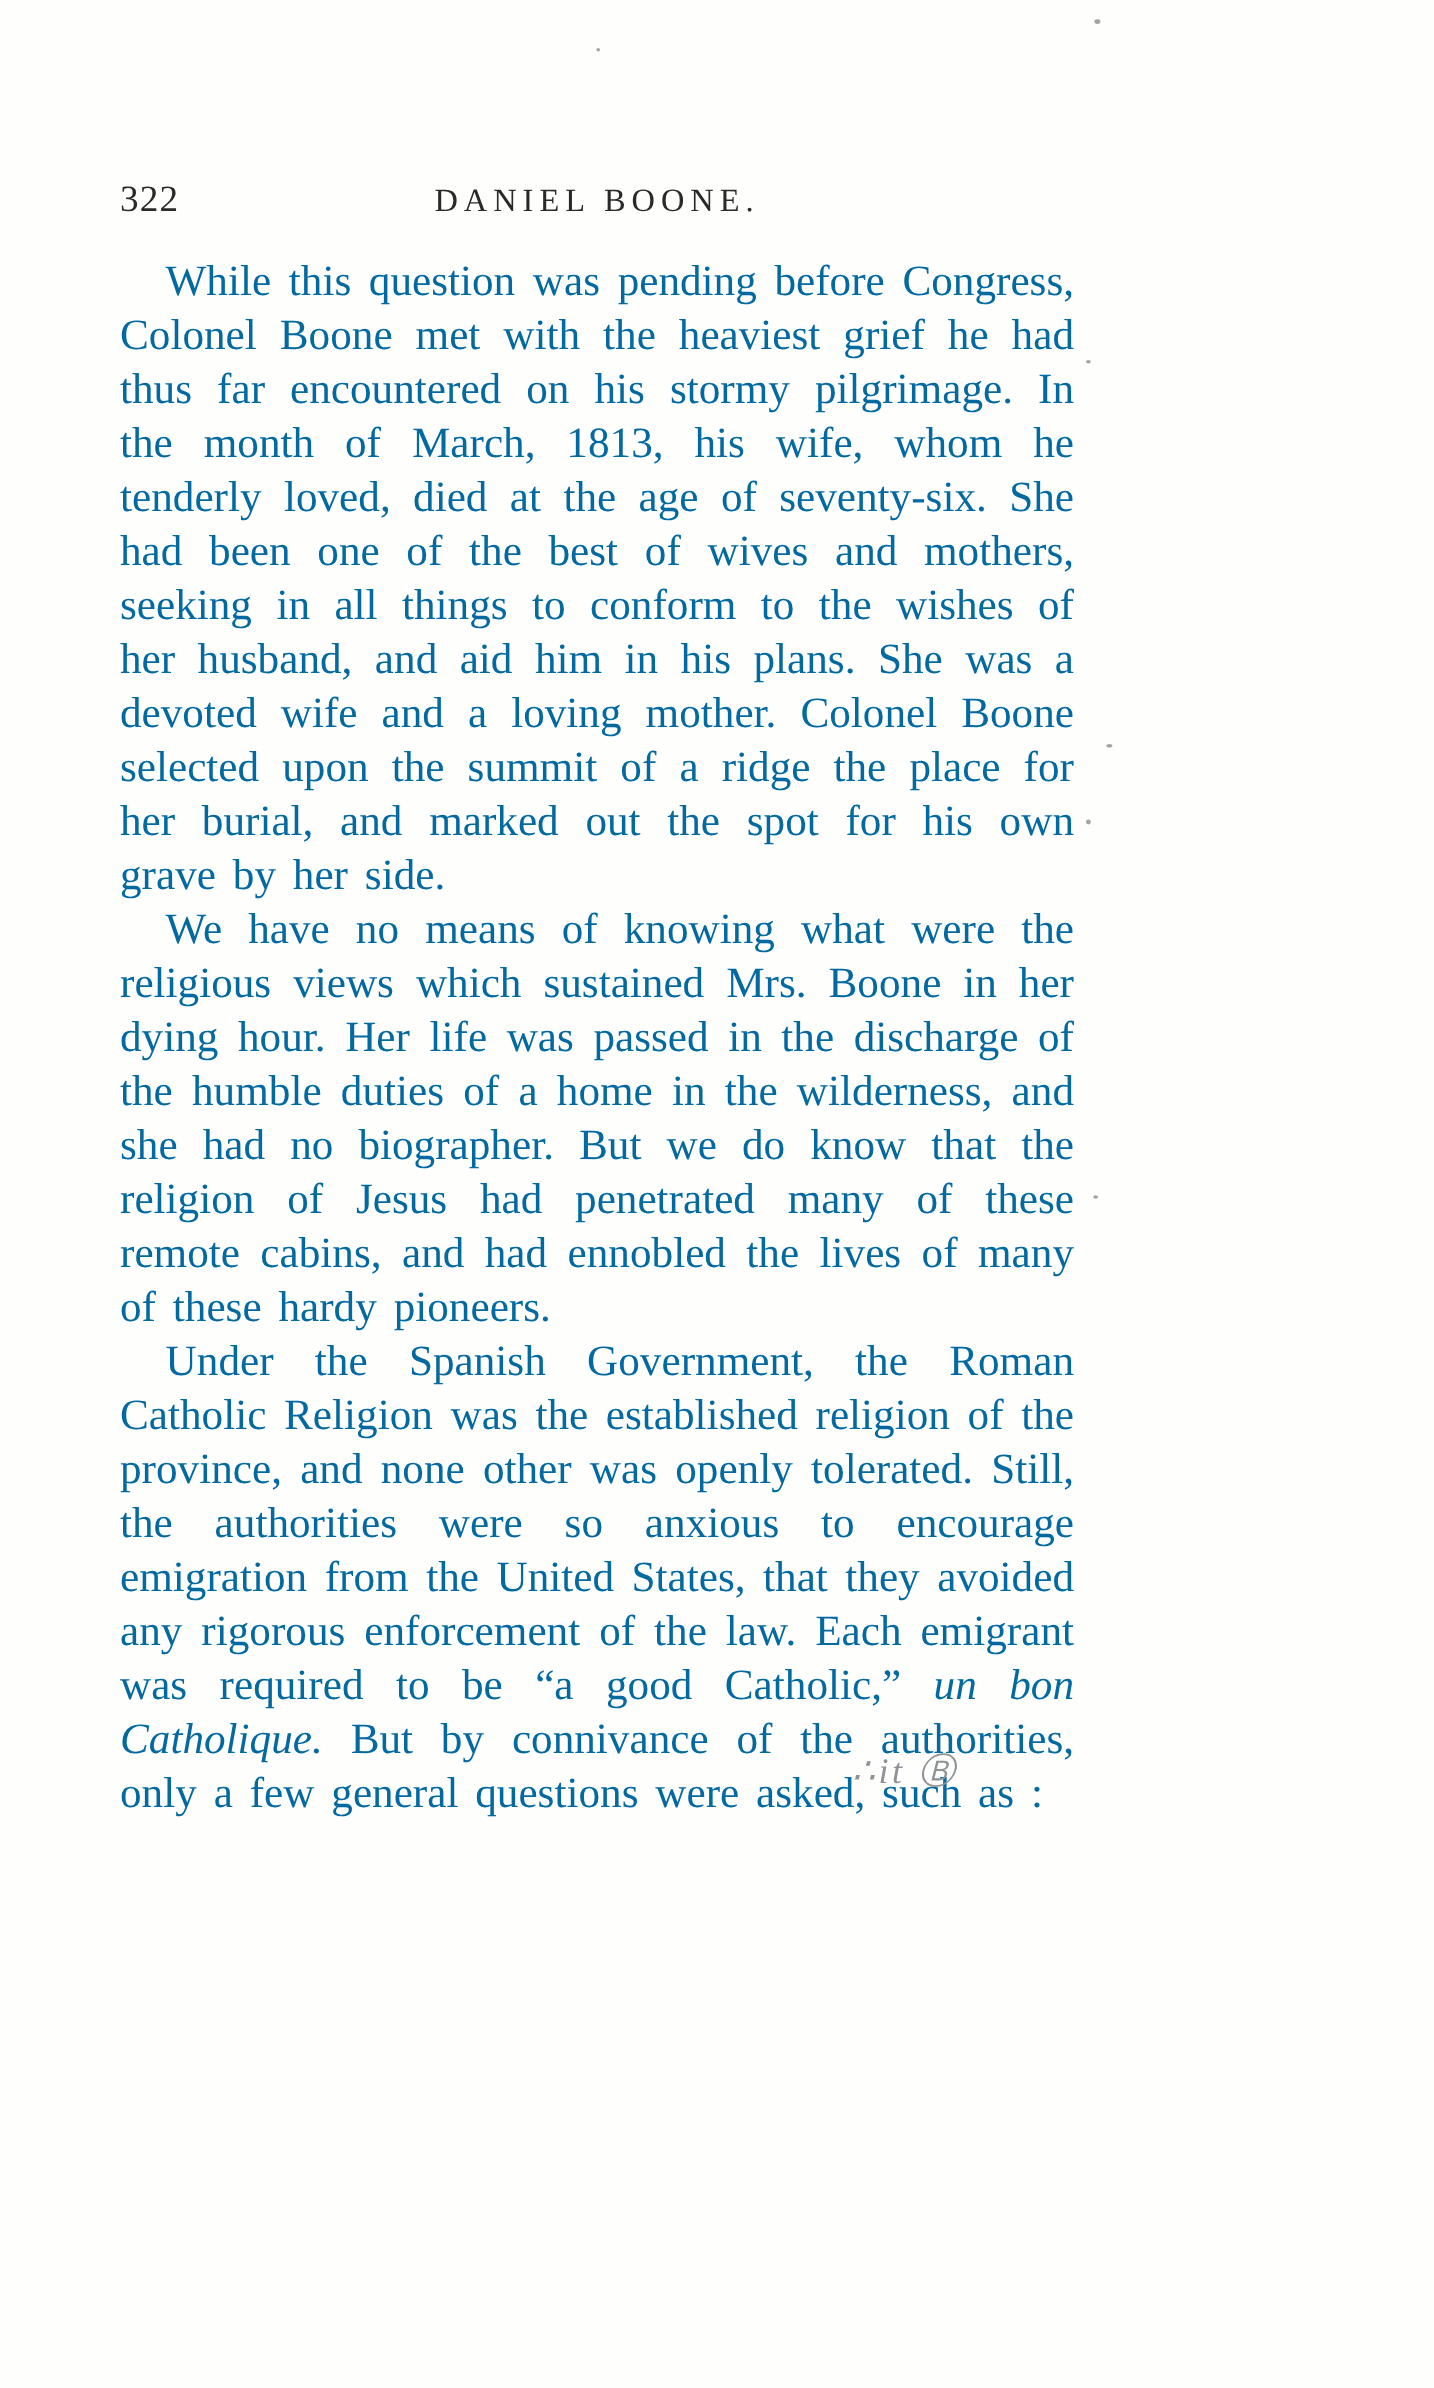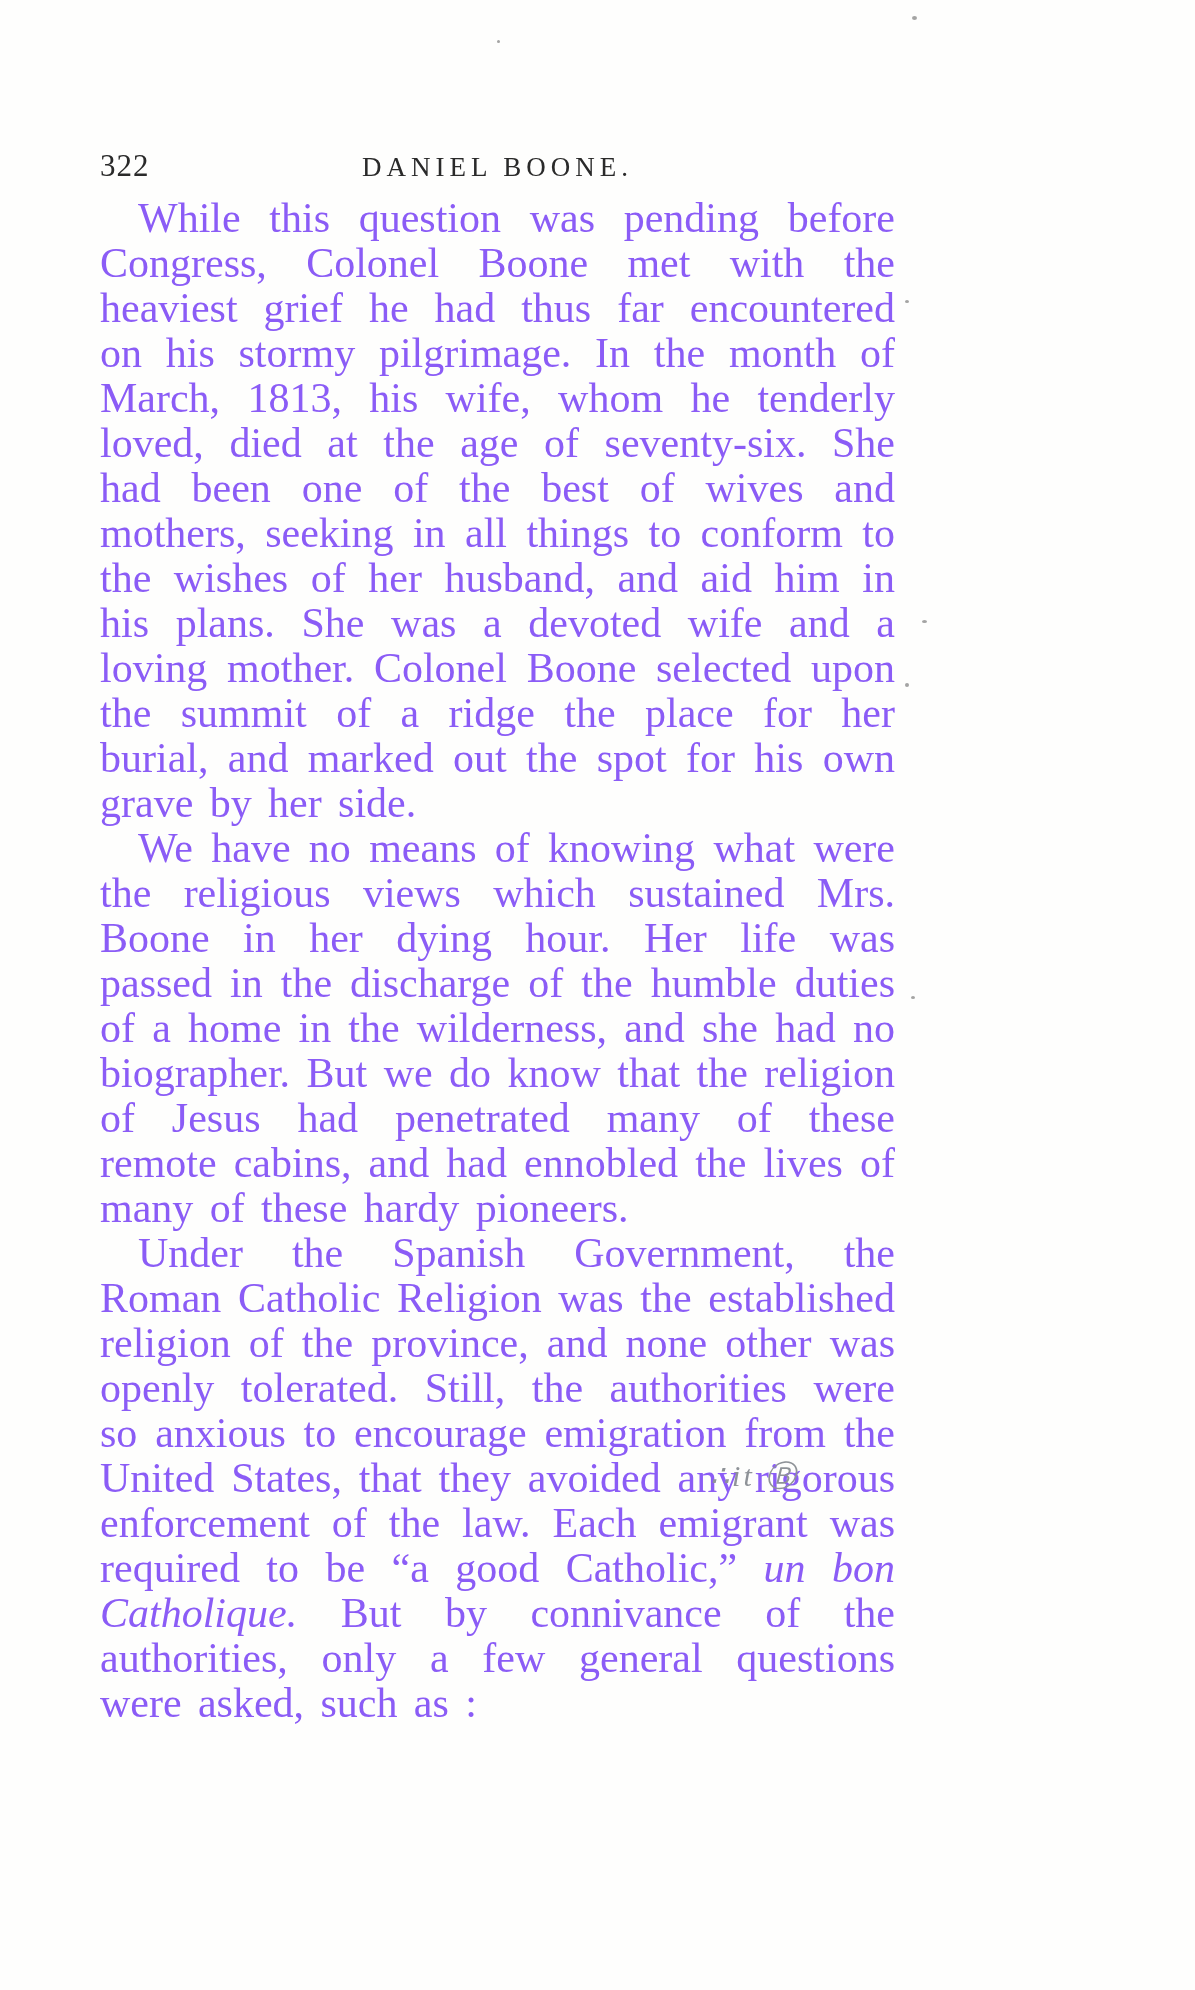--- a/index.html
+++ b/index.html
@@ -19,46 +19,46 @@
     width: 1195px;
     height: 1990px;
     box-sizing: border-box;
     background: #fefefd;
     padding: 148px 300px 0 100px;
   }
   .page-header {
     display: grid;
     grid-template-columns: 1fr auto 1fr;
     align-items: baseline;
-    margin-bottom: 12px;
+    margin-bottom: 28px;
   }
   .page-number {
     font-size: 31px;
     letter-spacing: 1px;
     justify-self: start;
     color: #2a2a2a;
   }
   .running-title {
     font-size: 27px;
     letter-spacing: 5px;
     justify-self: center;
     color: #2a2a2a;
     text-align: right;
   }
   .header-spacer {
     justify-self: end;
   }
   .body-text p {
     margin: 0;
-    font-size: 42px;
+    font-size: 36px;
     line-height: 45px;
     text-align: justify;
     text-indent: 38px;
     word-spacing: 0.14em;
-    color: #8b5cf6;
+    color: #0369a1;
   }
   .body-text em {
     font-style: italic;
   }
   .annotation {
     position: absolute;
     left: 710px;
     top: 1456px;
     font-size: 30px;
     font-style: italic;

